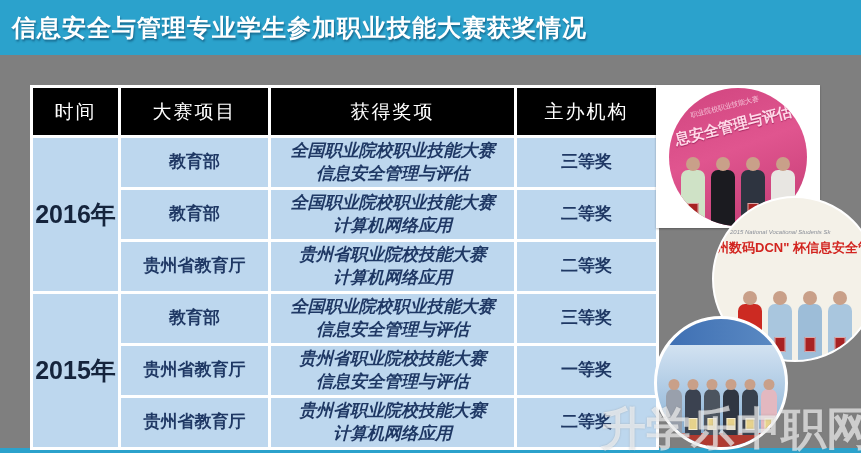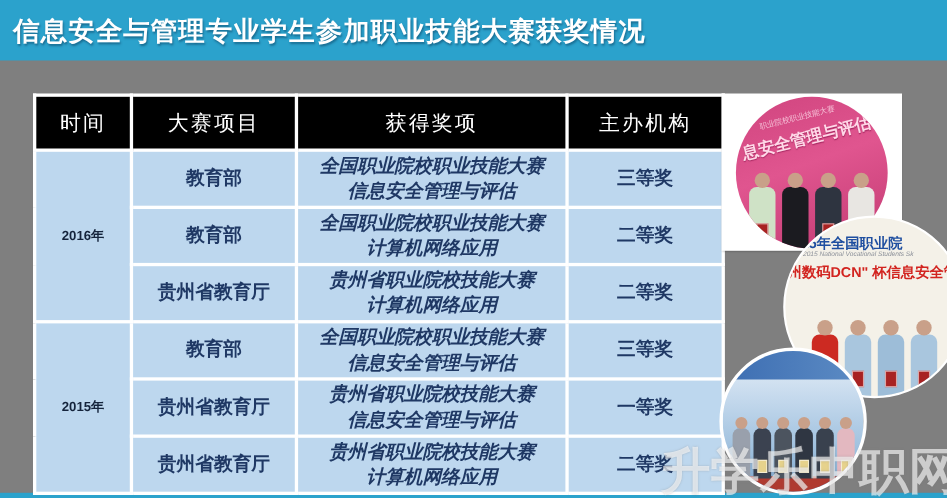--- a/index.html
+++ b/index.html
@@ -62,21 +62,21 @@
   }
   .awards-table td {
     background: #bdd7ee;
     color: #1f3864;
     font-size: 17px;
     font-weight: 600;
     height: 52px;
     line-height: 1.3;
   }
   .awards-table td.year-cell {
-    font-size: 12px;
+    font-size: 25px;
     font-weight: bold;
     color: #15243c;
     font-family: "Liberation Sans", sans-serif;
   }
   .awards-table .event-line { display: block; font-style: italic; }
 
   
   .photo-frame-top {
     position: absolute; left: 656px; top: 85px;
     width: 164px; height: 143px;
@@ -290,21 +290,20 @@
             <div class="cert"></div>
           </div>
         <div class="person" style="--c:#e8e6e2">
             <div class="cert"></div>
           </div>
       </div>
     </div>
   </div>
 
   <div class="photo-circle p2">
-    <div class="p2-t1">15年全国职业院</div>
     <div class="p2-t2">2015 National Vocational Students Sk</div>
     <div class="p2-t3">州数码DCN" 杯信息安全管</div>
     <div class="people">
       <div class="person" style="--c:#cc2a22"></div>
       <div class="person" style="--c:#a9c6de">
           <div class="cert"></div>
         </div>
       <div class="person" style="--c:#9dbdd8">
           <div class="cert"></div>
         </div>

